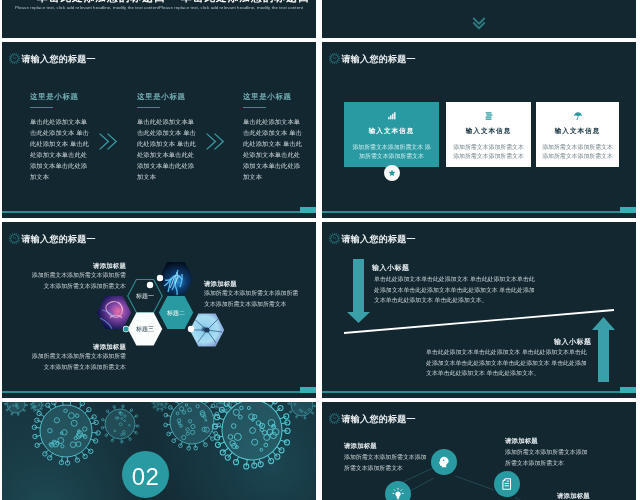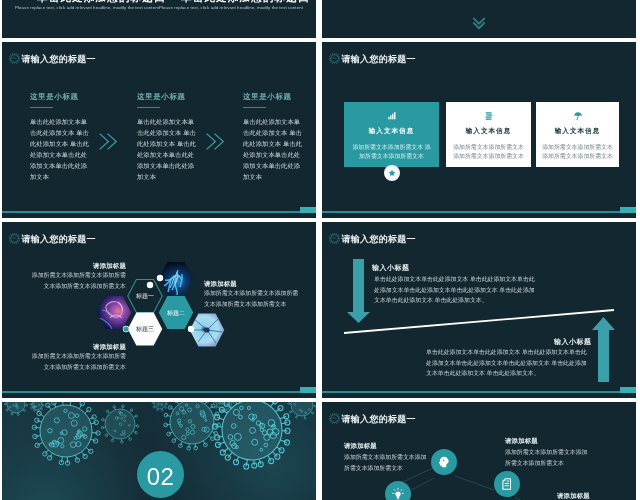--- a/index.html
+++ b/index.html
@@ -47,21 +47,21 @@
   
   .ar-h{position:absolute;font-size:7px;font-weight:bold;color:#e8eef0;letter-spacing:.5px;}
   .ar-b{position:absolute;font-size:5.9px;color:#d3dcdf;line-height:1.78;}
 
   
   .covbg{position:absolute;left:0;top:0;width:314px;height:176px;
      background:radial-gradient(circle at 14% 62%, #1d4a55 0%, rgba(29,74,85,0) 42%),
                 radial-gradient(circle at 86% 36%, #1b4652 0%, rgba(27,70,82,0) 46%),
                 linear-gradient(160deg,#17343f 0%,#12262f 55%,#102028 100%);}
   .viruses{position:absolute;left:0;top:0;width:314px;height:176px;}
-  .bignum{position:absolute;width:47px;height:47px;border-radius:50%;background:#2a9aa2;left:135px;top:49px;}
+  .bignum{position:absolute;width:47px;height:47px;border-radius:50%;background:#2a9aa2;left:120px;top:49px;}
   .bignum span{position:absolute;left:0;right:0;top:14px;text-align:center;font-size:24px;line-height:24px;color:#ffffff;font-family:"Liberation Sans",sans-serif;font-weight:400;letter-spacing:0.5px;}
 
   
   .cir{position:absolute;width:26px;height:26px;border-radius:50%;background:#2a9aa2;}
   .s8h{position:absolute;font-size:6.4px;font-weight:bold;color:#e6edef;letter-spacing:.2px;}
   .s8b{position:absolute;font-size:5.9px;color:#d3dcdf;line-height:1.85;}
 
   
   .t1col{position:absolute;top:51px;width:148px;text-align:center;}
   .t1h{font-size:10.5px;font-weight:bold;color:#ffffff;letter-spacing:1.2px;white-space:nowrap;}

